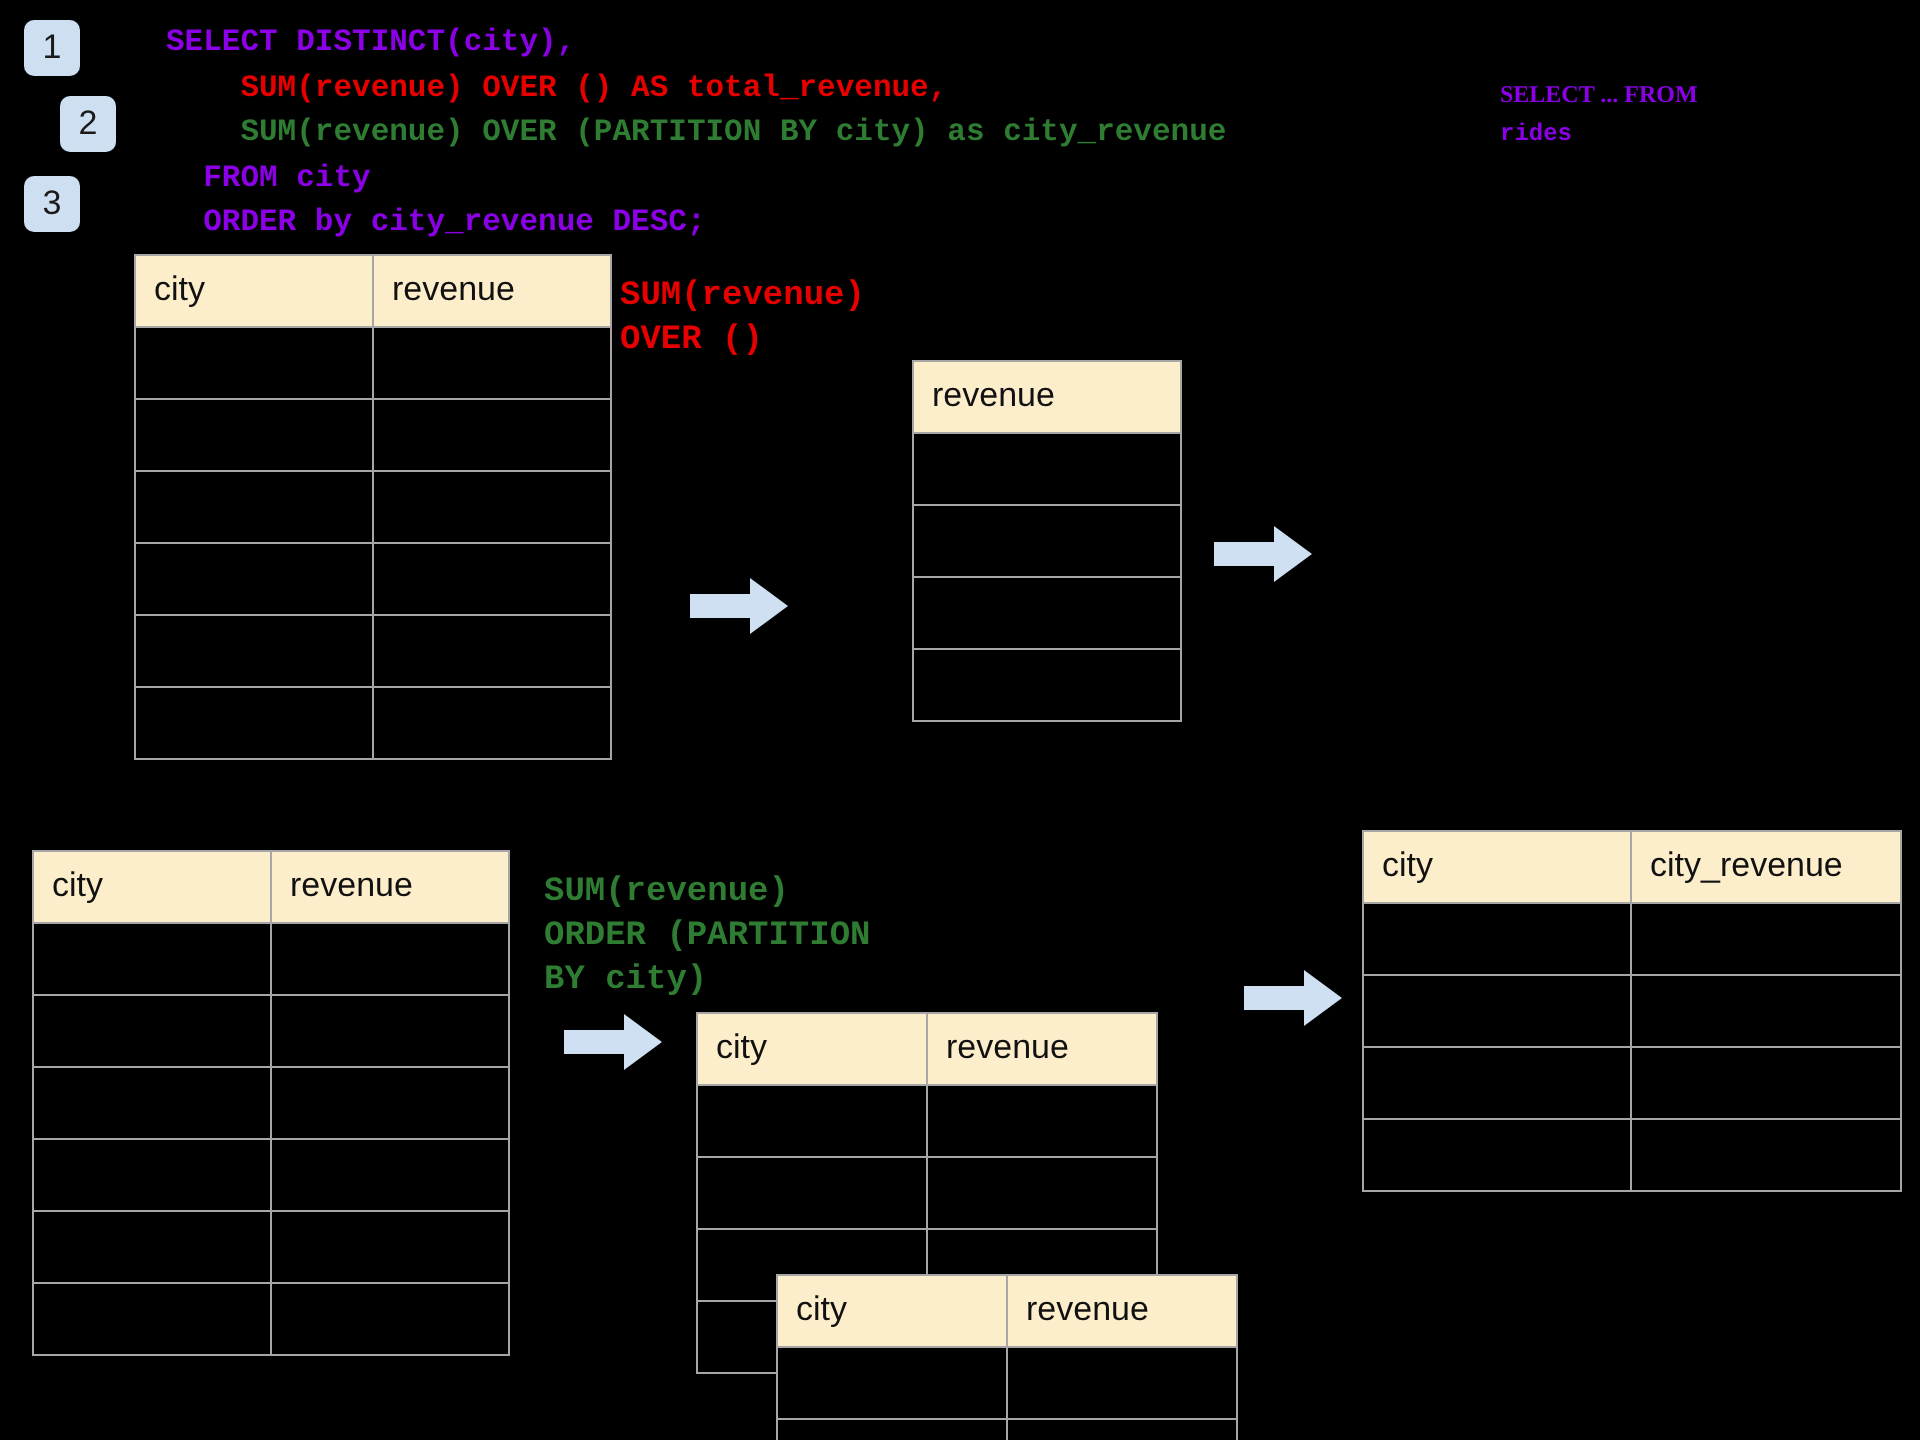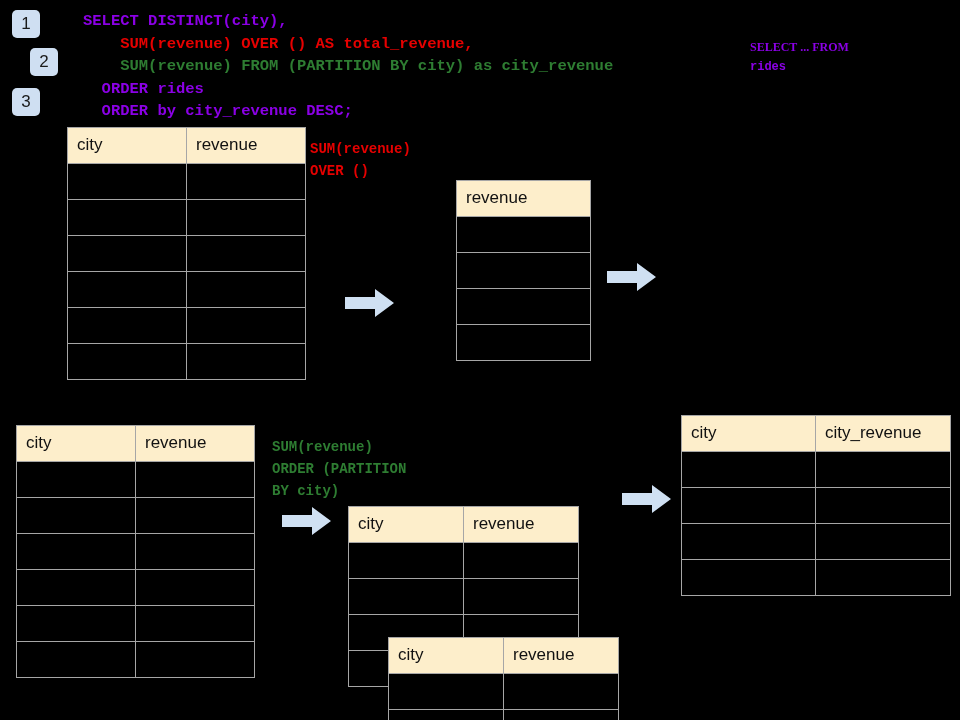--- a/index.html
+++ b/index.html
@@ -51,21 +51,21 @@
     line-height: 19px;
     white-space: pre;
     font-weight: bold;
     color: #8B00E6;
   }
 
   
   .anno {
     position: absolute;
     font-family: "Liberation Mono", monospace;
-    font-size: 14px;
+    font-size: 17px;
     line-height: 22px;
     white-space: pre;
     font-weight: bold;
   }
   .anno.red   { color: #E60000; }
   .anno.green { color: #2E7D32; }
 
   
   .tbl {
     position: absolute;
@@ -103,22 +103,22 @@
 <body>
 
 <div id="canvas">
 
   <div class="badge" style="left:12px; top:10px;">1</div>
   <div class="badge" style="left:30px; top:48px;">2</div>
   <div class="badge" style="left:12px; top:88px;">3</div>
 
   <div class="code c-purple" style="left:83px; top:11px;">SELECT DISTINCT(city),</div>
   <div class="code c-red" style="left:83px; top:34px;">    SUM(revenue) OVER () AS total_revenue,</div>
-  <div class="code c-green" style="left:83px; top:56px;">    SUM(revenue) FROM (PARTITION BY city) as city_revenue</div>
-  <div class="code c-purple" style="left:83px; top:79px;">  ORDER rides</div>
+  <div class="code c-green" style="left:83px; top:56px;">    SUM(revenue) OVER (PARTITION BY city) as city_revenue</div>
+  <div class="code c-purple" style="left:83px; top:79px;">  FROM city</div>
   <div class="code c-purple" style="left:83px; top:101px;">  ORDER by city_revenue DESC;</div>
 
   <div class="code-small" style="left:750px; top:38px;font-family:Liberation Serif, serif;">SELECT ... FROM</div>
   <div class="code-small" style="left:750px; top:58px;">rides</div>
 
   <div class="anno red" style="left:310px; top:138px;">SUM(revenue)</div>
   <div class="anno red" style="left:310px; top:160px;">OVER ()</div>
 
   <div class="anno green" style="left:272px; top:436px;">SUM(revenue)</div>
   <div class="anno green" style="left:272px; top:458px;">ORDER (PARTITION</div>

